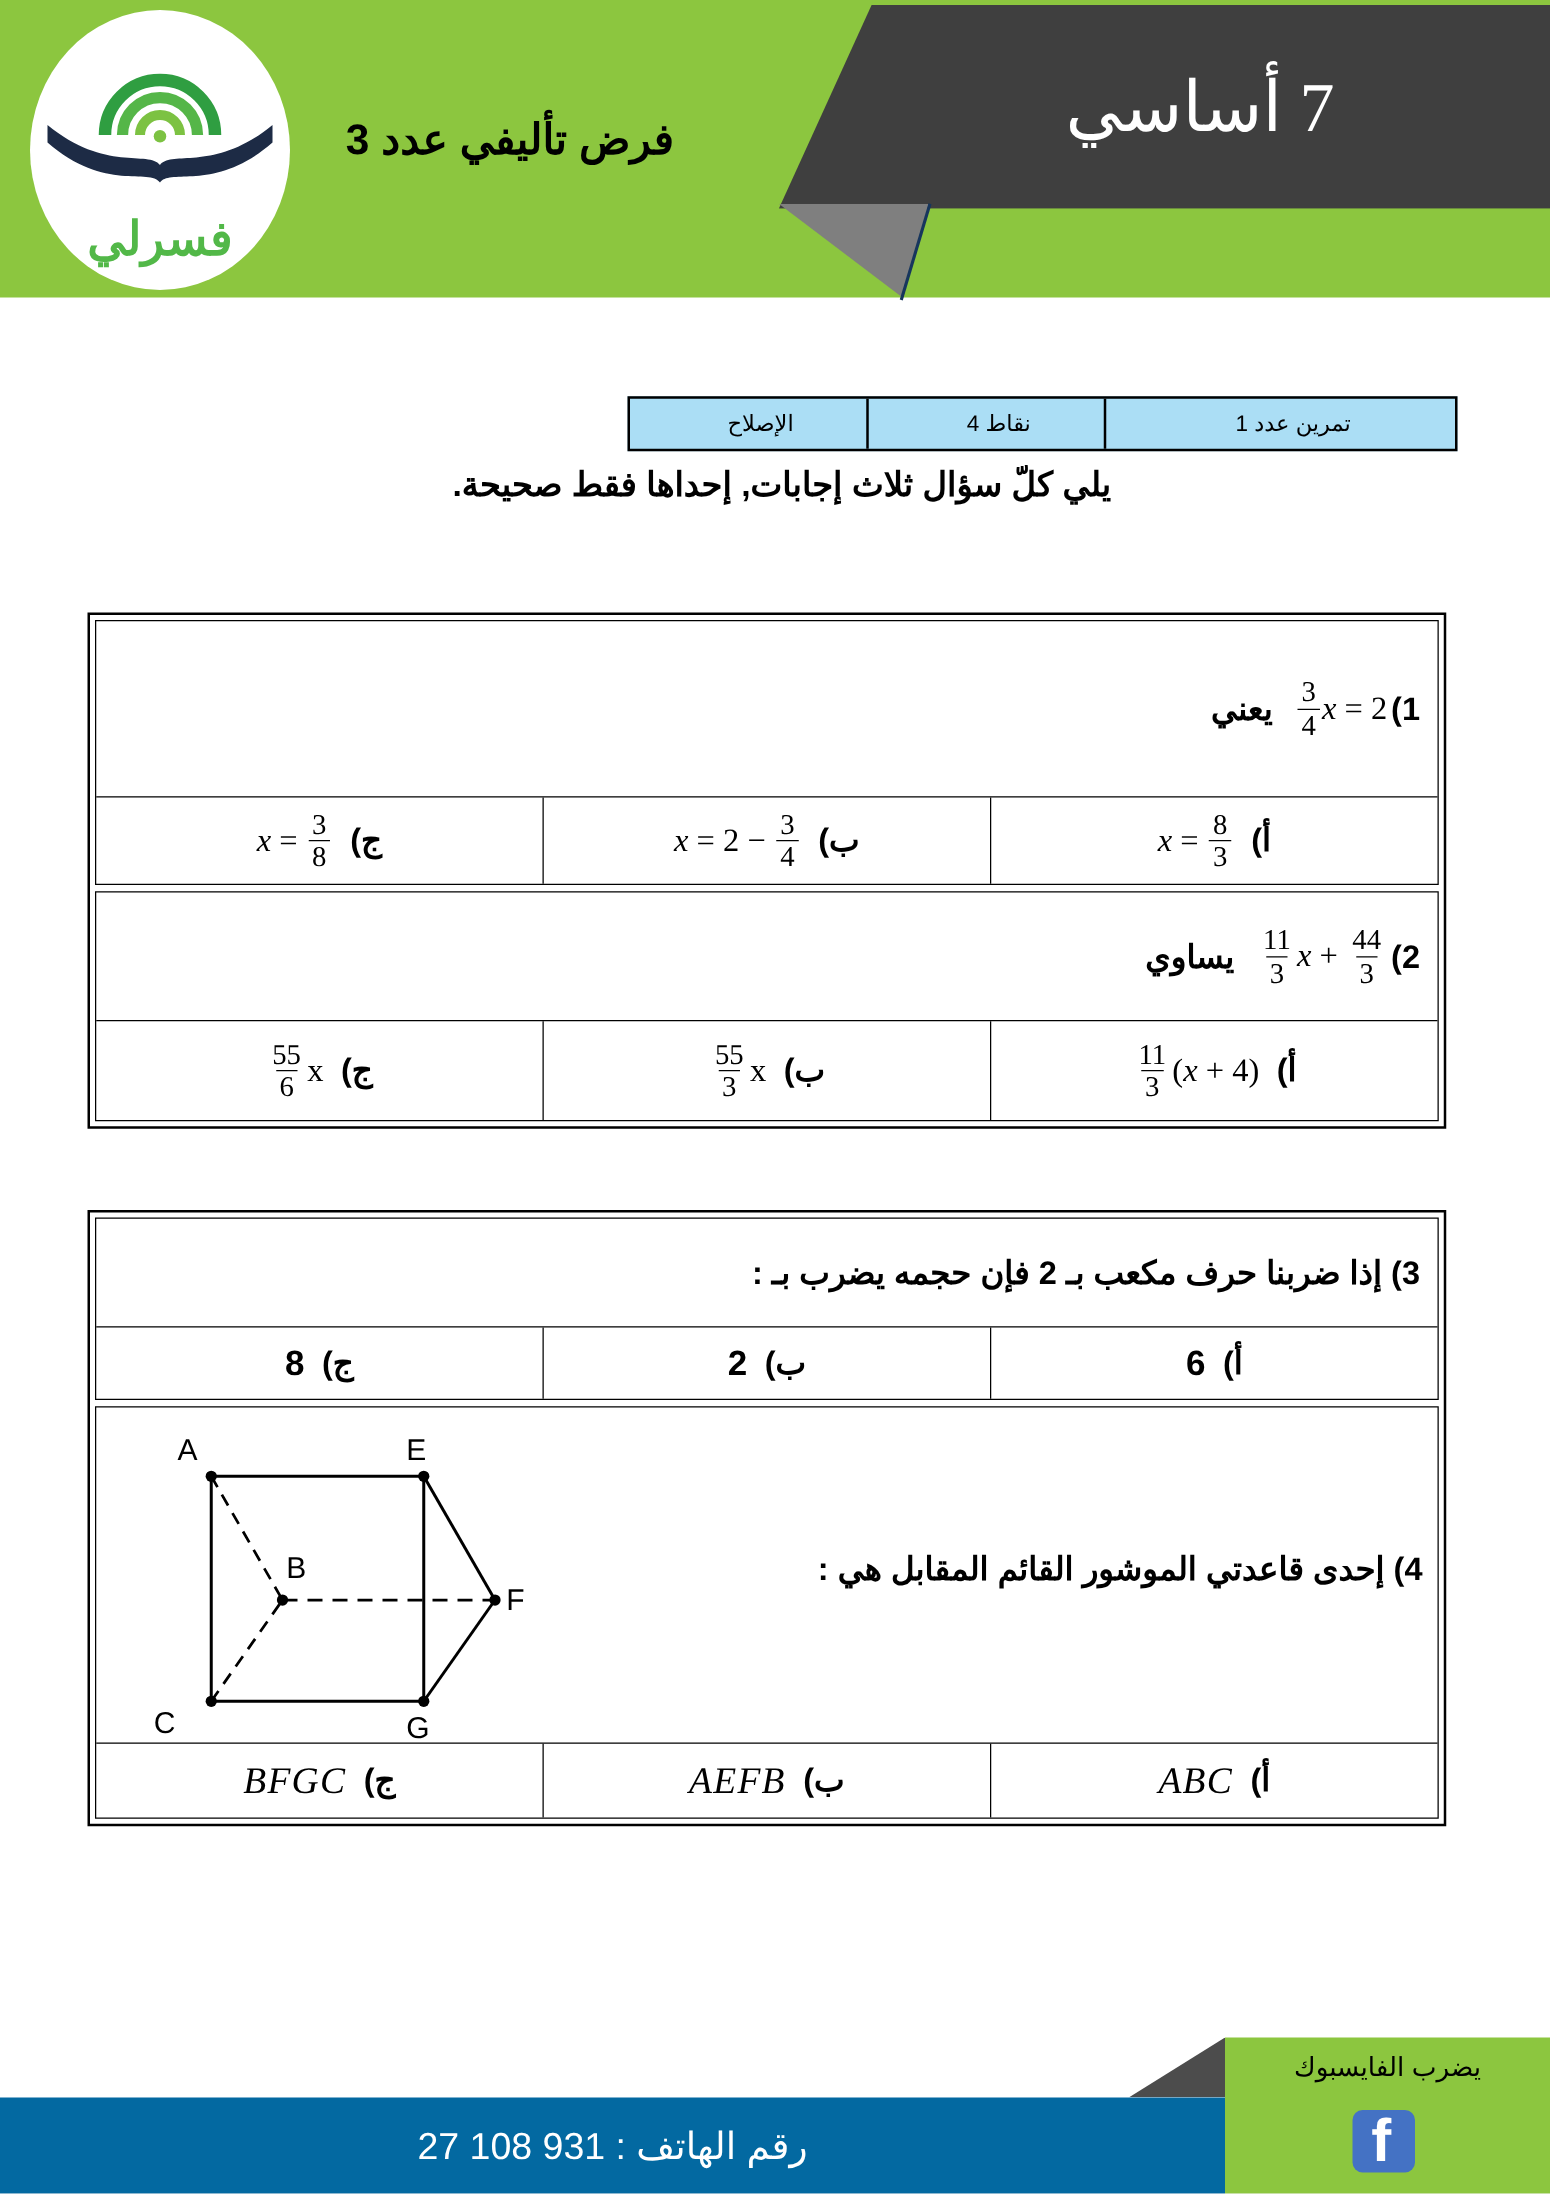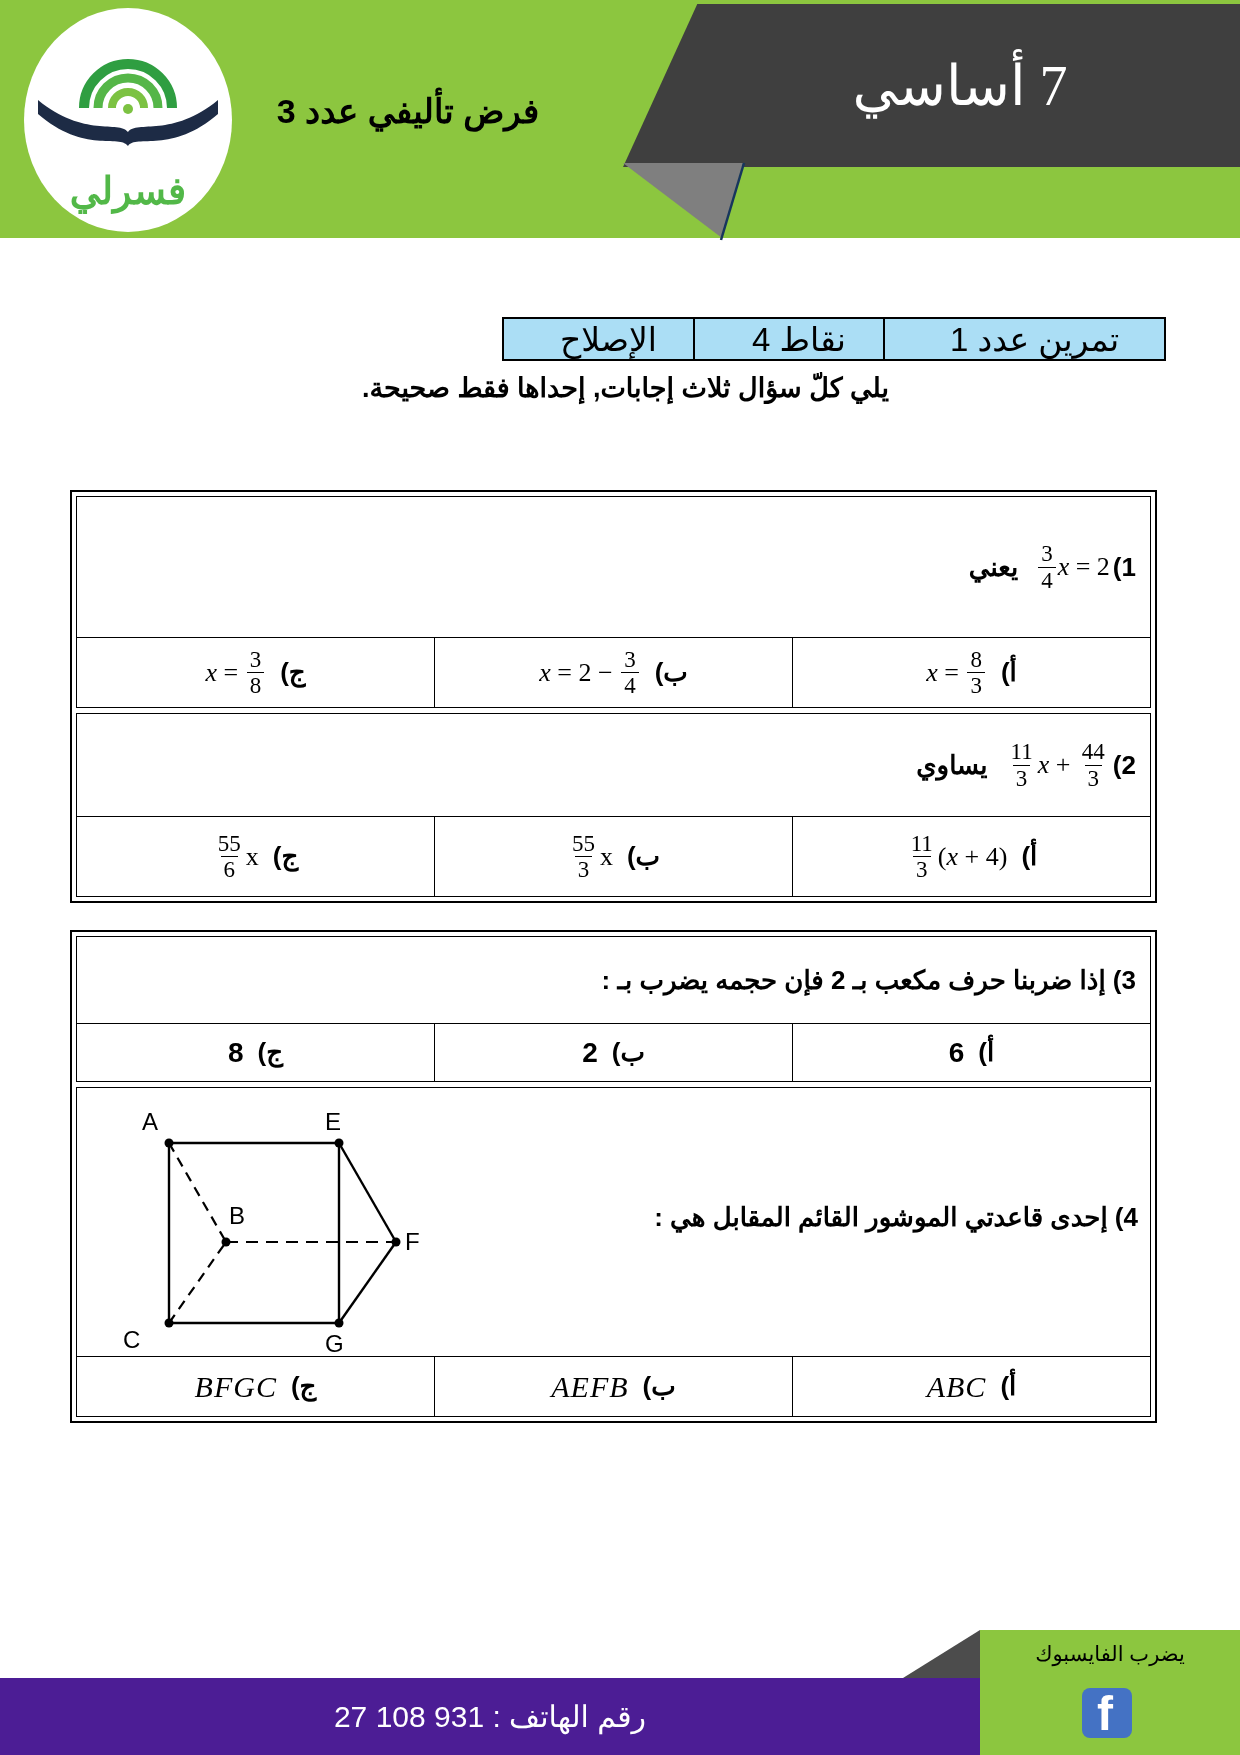--- a/index.html
+++ b/index.html
@@ -16,34 +16,34 @@
                 clip-path:polygon(15.2% 0,100% 0,100% 100%,3.6% 100%);
                 display:flex;align-items:center;justify-content:center;padding-left:80px;}
   .grade-text{color:#fff;font-size:56px;direction:rtl;font-family:"Liberation Serif",serif;}
   .banner-fold{position:absolute;left:623px;top:163px;width:120px;height:75px;background:#7f7f7f;
                clip-path:polygon(0 0,100% 0,82.5% 100%);}
   .accent-line{position:absolute;left:710px;top:158px;}
 
   
   .info-table{position:absolute;left:502px;top:317px;width:664px;height:44px;display:flex;
               border:2px solid #000;background:#abdef5;}
-  .info-cell{display:flex;align-items:center;justify-content:center;font-size:33px;height:100%;padding-left:20px;}
+  .info-cell{display:flex;align-items:center;justify-content:center;font-size:18px;height:100%;padding-left:20px;}
   .info-c1{width:189px;direction:rtl;}
   .info-c2{width:192px;border-left:2px solid #000;border-right:2px solid #000;direction:ltr;}
   .info-c3{flex:1;direction:rtl;}
 
   
   .instr{position:absolute;font-size:27px;font-weight:700;direction:rtl;white-space:nowrap;}
   .instr1{right:351px;top:372px;}
   .instr2{right:75px;top:414px;}
 
   
   .qwrap{position:absolute;left:70px;width:1087px;border:2px solid #000;padding:4px;background:#fff;}
   .qwrap1{top:490px;}
-  .qwrap2{top:930px;}
+  .qwrap2{top:968px;}
   .qtable{border:1.5px solid #000;}
   .qtable + .qtable{margin-top:5px;}
   .qhead{display:flex;align-items:center;direction:rtl;padding-right:14px;}
   .h140{height:140px;} .h102{height:102px;} .h86{height:86px;}
   .qtext,.q-num,.q-suffix{font-size:26px;font-weight:600;direction:rtl;}
   .q-num{margin-left:3px;}
   .q-suffix{margin-right:18px;}
   .arow{display:flex;direction:rtl;border-top:1.5px solid #000;}
   .rh70{height:70px;} .rh80{height:80px;} .rh58{height:58px;} .rh60{height:60px;}
   .acell{flex:1;display:flex;align-items:center;justify-content:center;gap:14px;direction:rtl;}
@@ -68,21 +68,21 @@
   .prism-svg{position:absolute;left:20px;top:2px;}
   .q4text{position:absolute;right:12px;top:114px;margin-left:36px;}
   .vlabel{font-size:24px;font-family:"Liberation Sans",sans-serif;}
 
   
   .f-green{position:absolute;left:980px;top:1630px;width:260px;height:125px;background:#8cc63f;}
   .f-fb-label{position:absolute;left:980px;top:1642px;width:260px;text-align:center;
               font-size:21px;direction:rtl;}
   .f-tri{position:absolute;left:903px;top:1630px;width:77px;height:48px;background:#4c4c4c;
          clip-path:polygon(100% 0,100% 100%,0 100%);}
-  .f-bar{position:absolute;left:0;top:1678px;width:980px;height:77px;background:#4c1d95;
+  .f-bar{position:absolute;left:0;top:1678px;width:980px;height:77px;background:#0369a1;
          display:flex;align-items:center;justify-content:center;}
   .f-phone{color:#fff;font-size:30px;direction:rtl;}
   .fb-icon{position:absolute;left:1082px;top:1688px;width:50px;height:50px;background:#4472c4;
            border-radius:8px;overflow:hidden;cursor:pointer;}
   .fb-f{position:absolute;left:15px;top:-2px;color:#fff;font-size:48px;font-weight:700;}
 </style>
 </head>
 <body>
 
 <div class="page">

